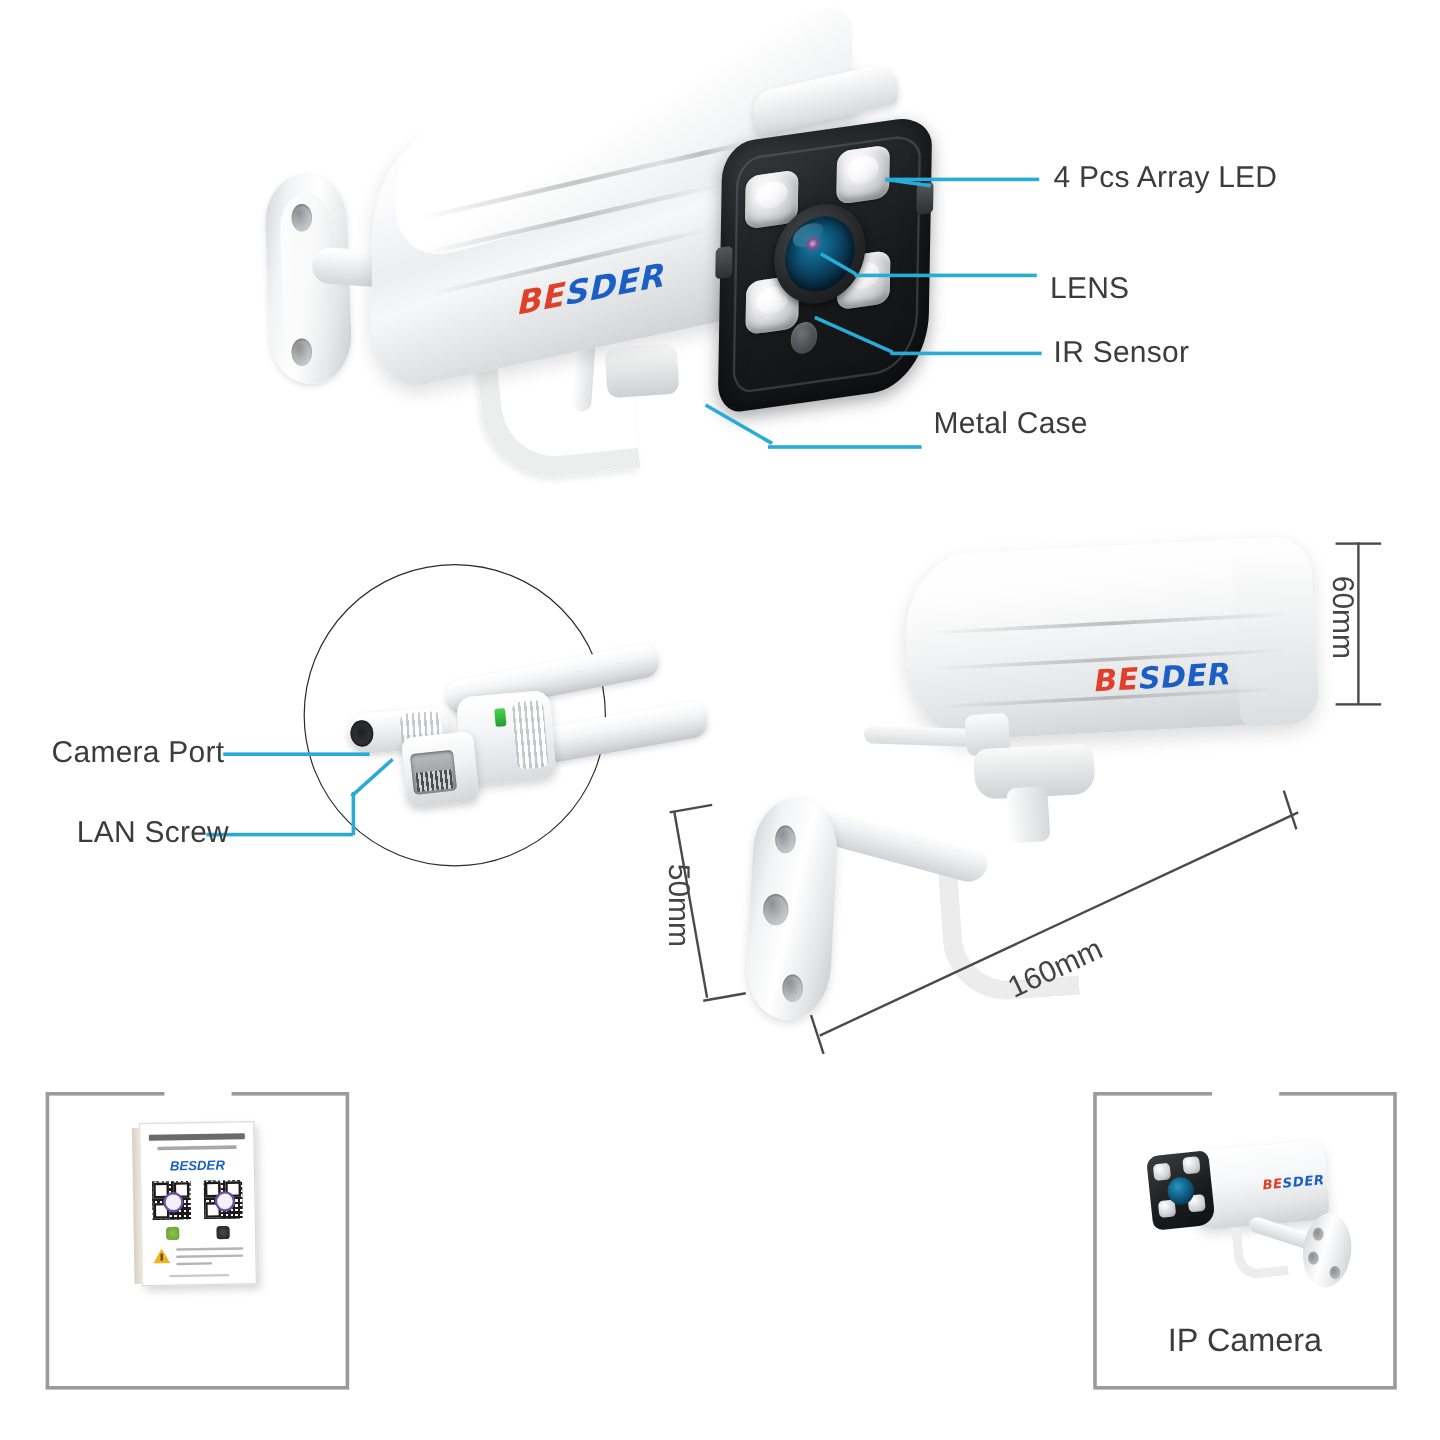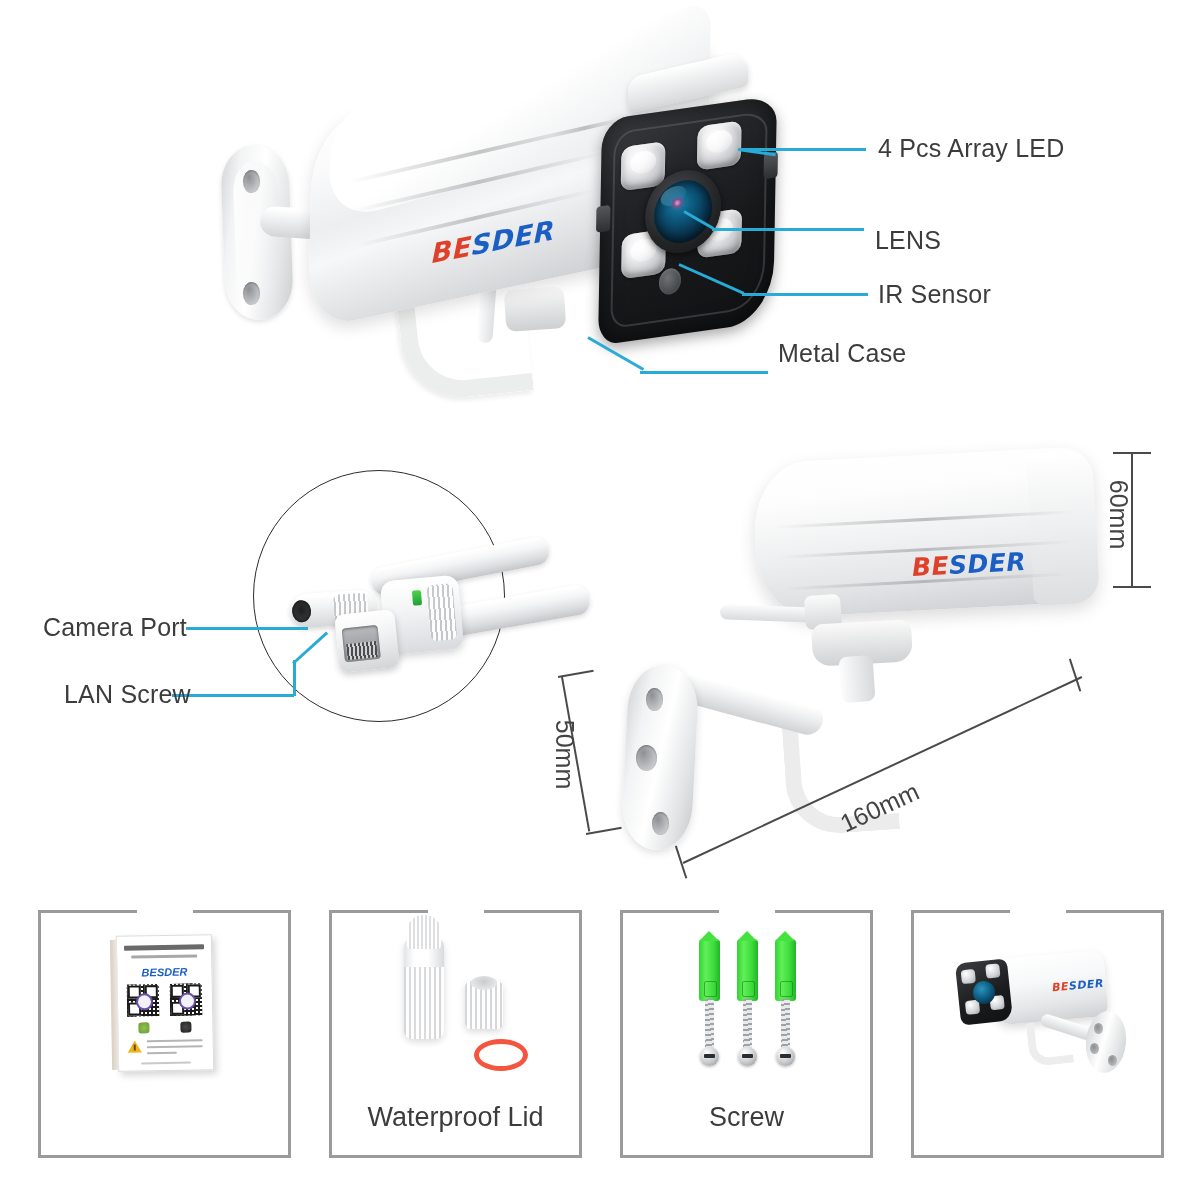--- a/index.html
+++ b/index.html
@@ -599,45 +599,21 @@
           <div class="bk-icon" style="left:62px;background:radial-gradient(circle,#4a4a4a,#1f1f1f);border-radius:3px;"></div>
           <div class="bk-warn"></div>
           <div class="bk-l" style="left:28px;top:104px;width:56px;"></div>
           <div class="bk-l" style="left:28px;top:110px;width:56px;"></div>
           <div class="bk-l" style="left:28px;top:116px;width:30px;"></div>
           <div class="bk-l" style="left:22px;top:126px;width:50px;background:#c9c9c9;"></div>
         </div>
       </div>
     </div>
 
-    <div class="acc-box" style="left:291px;">
-      <div class="acc-notch"></div>
-      <div class="acc-art">
-        <div class="lid-big"></div>
-        <div class="lid-small"></div>
-        <div class="oring"></div>
-      </div>
-      <div class="boxcap acc-cap">Waterproof Lid</div>
-    </div>
-
-    <div class="acc-box" style="left:582px;">
-      <div class="acc-notch"></div>
-      <div class="acc-art">
-        <div class="anchor" style="left:76px;"></div>
-        <div class="anchor" style="left:114px;"></div>
-        <div class="anchor" style="left:152px;"></div>
-        <div class="screw-shaft" style="left:82px;top:68px;"></div>
-        <div class="screw-shaft" style="left:120px;top:68px;"></div>
-        <div class="screw-shaft" style="left:158px;top:68px;"></div>
-        <div class="screw-head" style="left:77px;top:116px;"></div>
-        <div class="screw-head" style="left:115px;top:116px;"></div>
-        <div class="screw-head" style="left:153px;top:116px;"></div>
-      </div>
-      <div class="boxcap acc-cap">Screw</div>
-    </div>
+
 
     <div class="acc-box" style="left:873px;">
       <div class="acc-notch"></div>
       <div class="acc-art">
         <div class="mini">
           <div class="mini-body"></div>
           <div class="mini-face">
             <div class="mini-led" style="left:5px;top:7px;"></div>
             <div class="mini-led" style="left:30px;top:4px;"></div>
             <div class="mini-led" style="left:6px;top:38px;"></div>
@@ -648,16 +624,17 @@
             <span class="a">BE</span><span class="b">SDER</span>
           </div>
           <div class="mini-hook"></div>
           <div class="mini-arm"></div>
           <div class="mini-plate"></div>
           <div class="mini-hole" style="left:158px;top:86px;"></div>
           <div class="mini-hole" style="left:154px;top:106px;"></div>
           <div class="mini-hole" style="left:172px;top:118px;"></div>
         </div>
       </div>
+      <div class="boxcap acc-cap">IP Camera</div>
     </div>
 
   </div>
 </div>
 
 </body></html>

